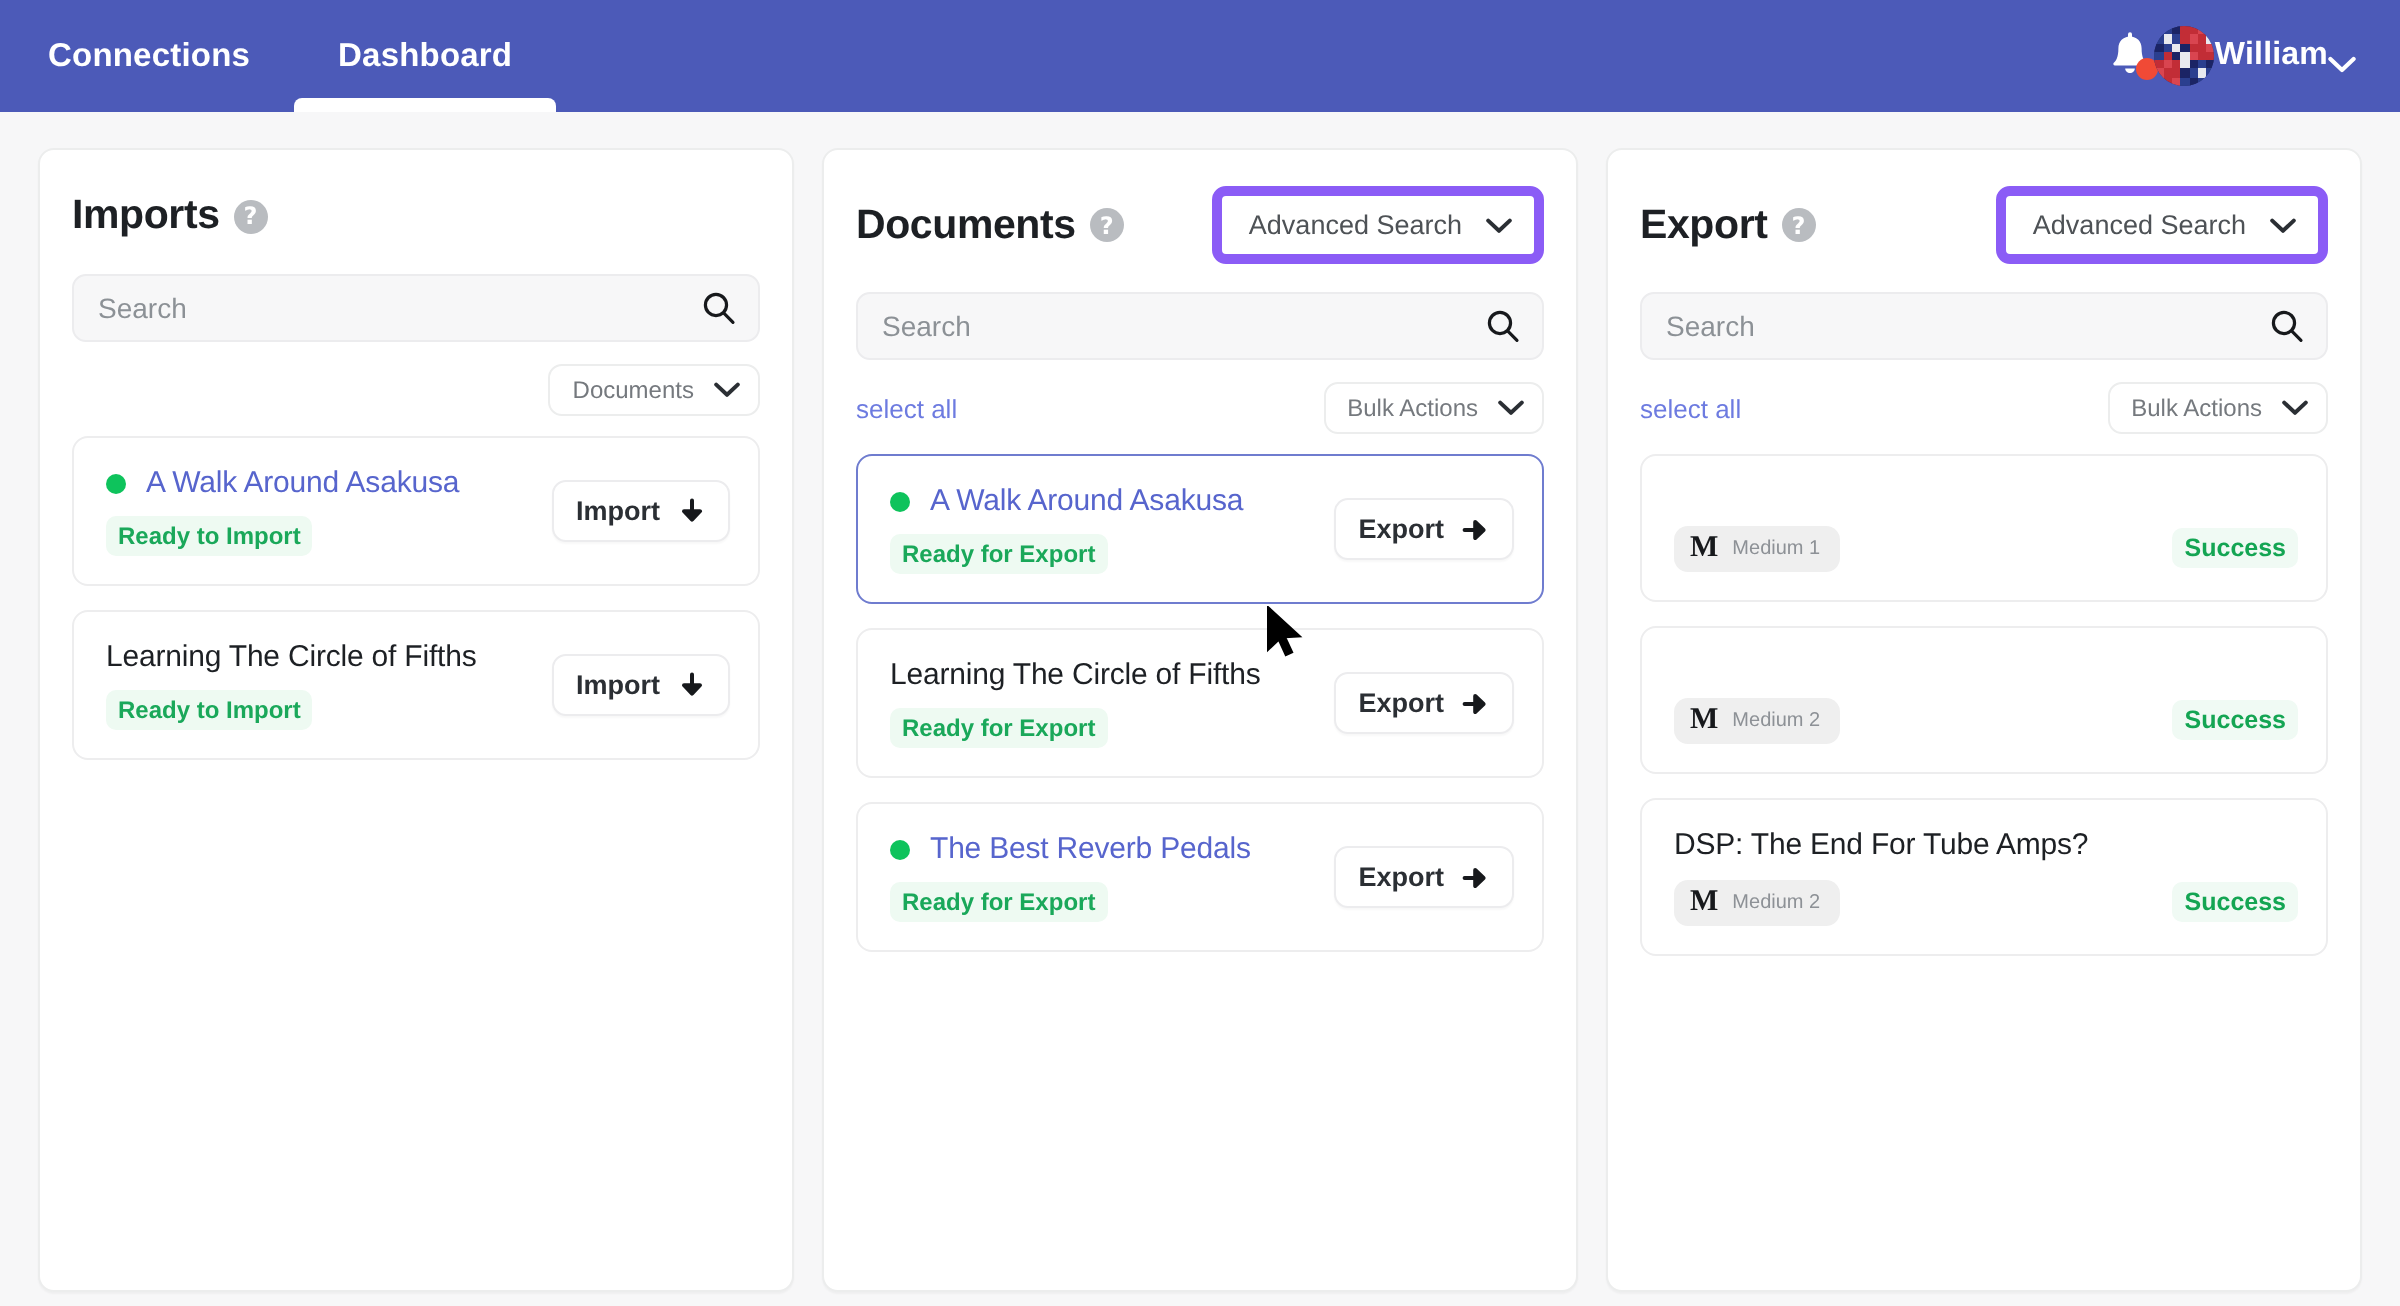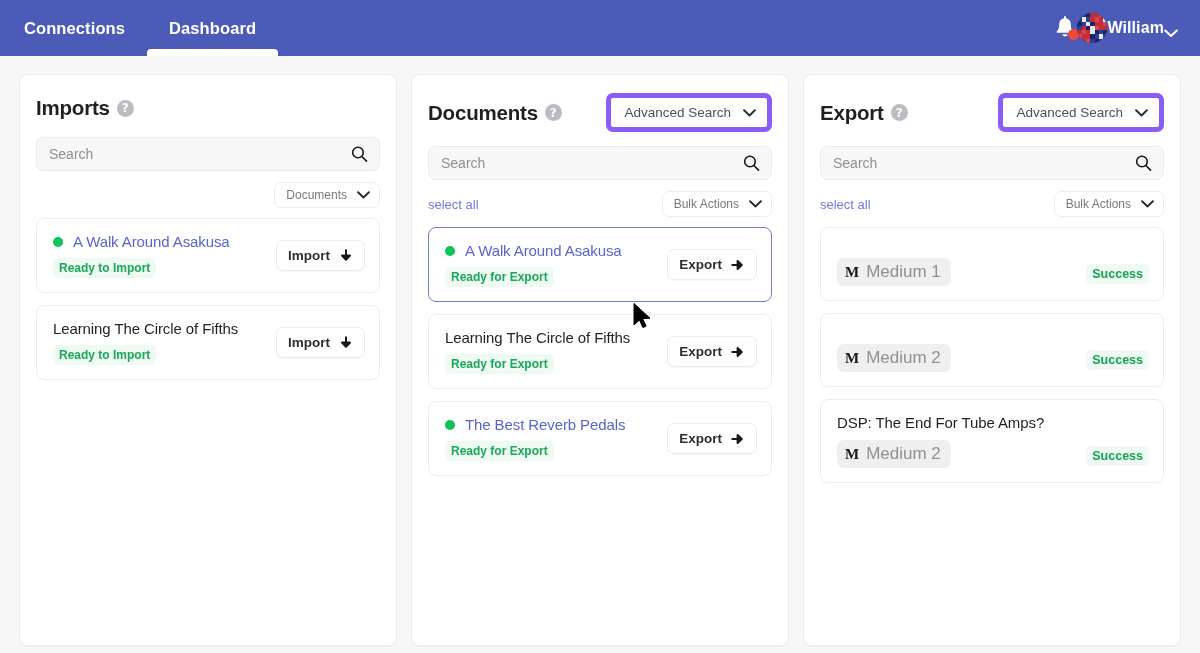--- a/index.html
+++ b/index.html
@@ -308,21 +308,21 @@
     padding: 4px 10px 4px 8px;
   }
   .source-pill .m-logo {
     font-family: "Liberation Serif", serif;
     font-weight: bold;
     font-size: 15px;
     color: #17191c;
     line-height: 1;
   }
   .source-pill .src-label {
-    font-size: 17px;
+    font-size: 10px;
     color: #8d9196;
   }
 
   .action-btn {
     flex: 0 0 auto;
     display: flex;
     align-items: center;
     gap: 9px;
     border: 1px solid #ececee;
     background: #ffffff;

